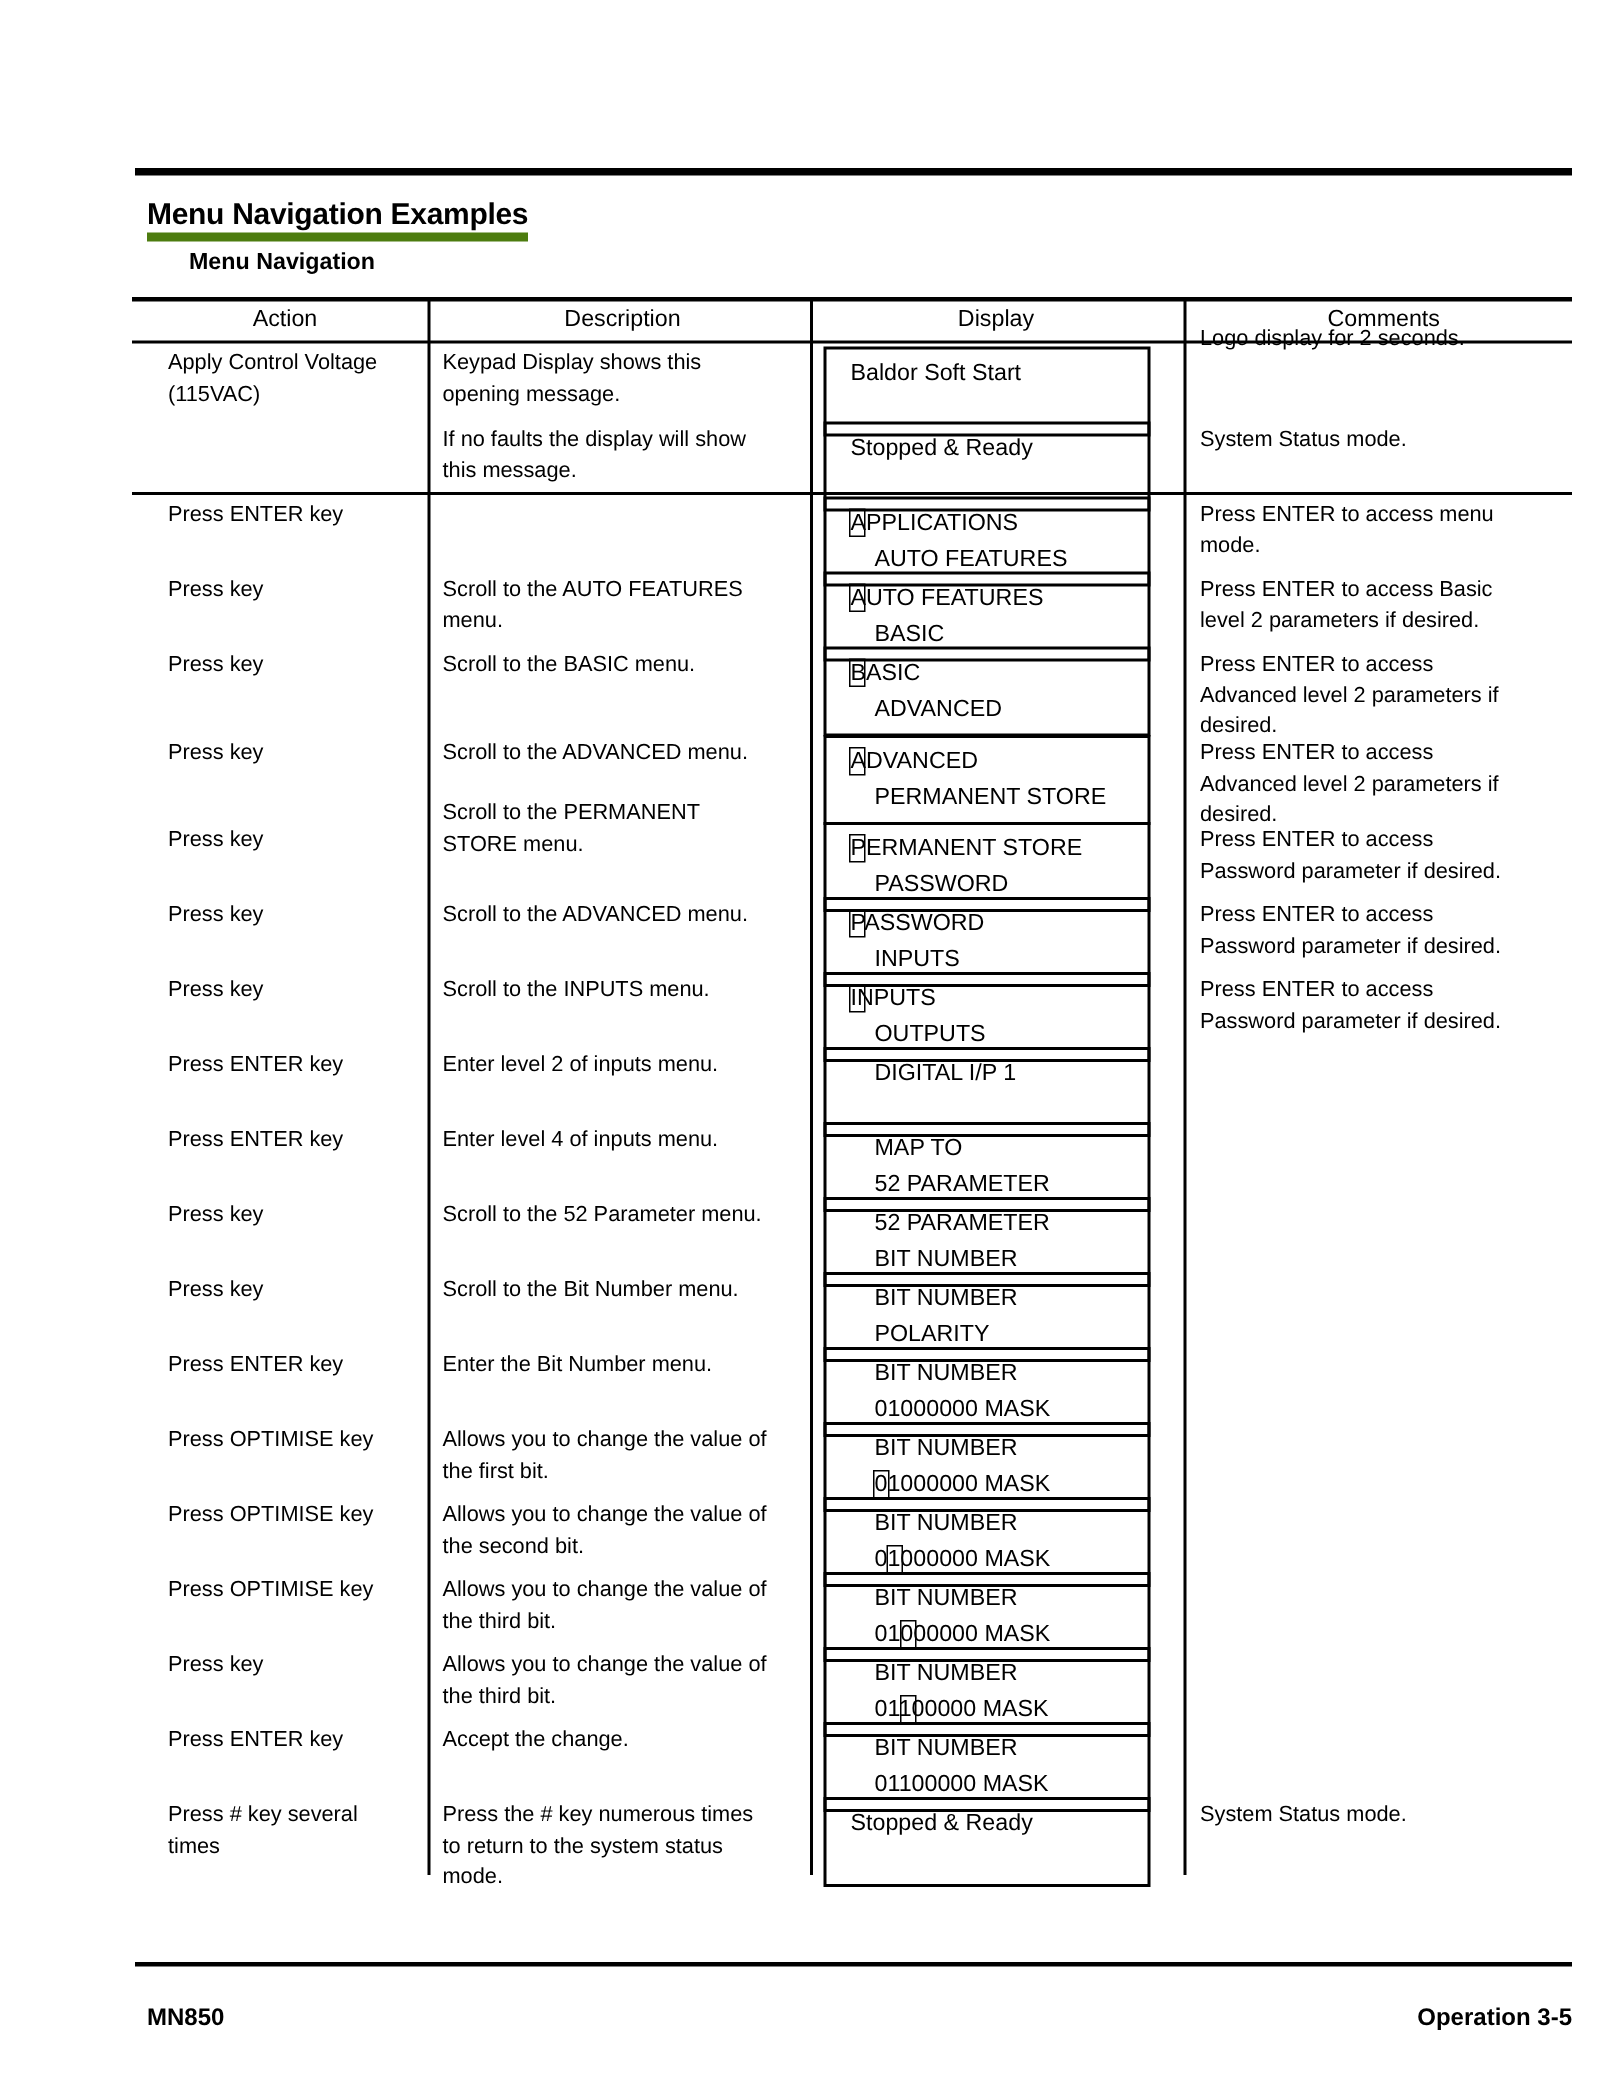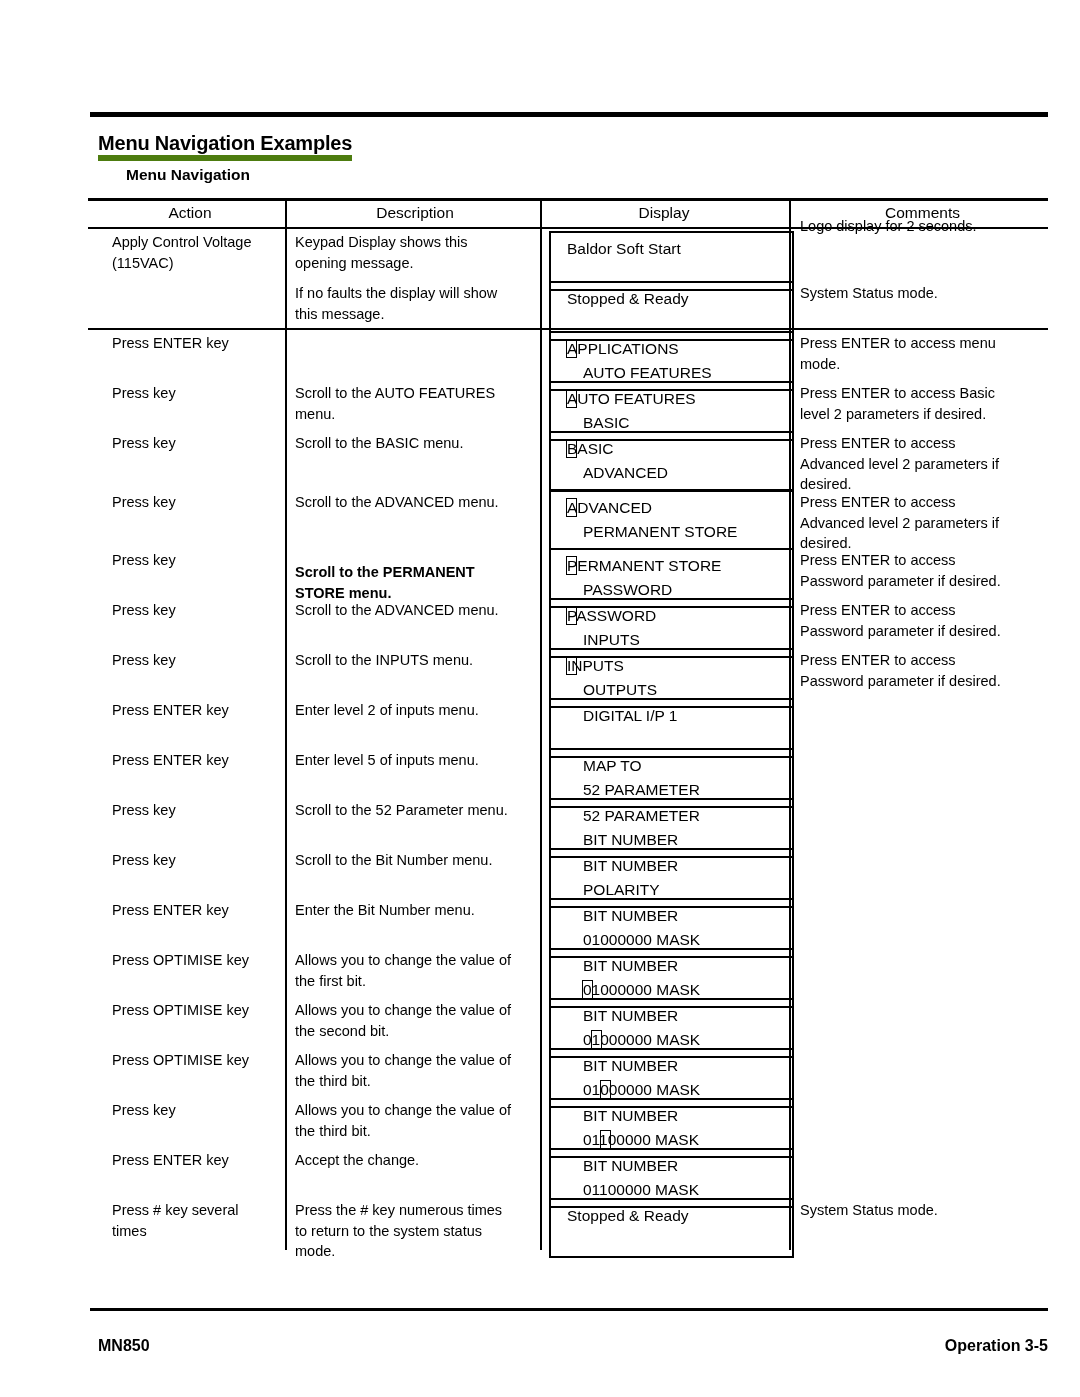--- a/index.html
+++ b/index.html
@@ -109,21 +109,21 @@
     white-space: pre-line;
   }
   .cell-action   { left: 100px;  width: 180px; margin-left: 12px; }
   .cell-desc     { left: 295px;  width: 240px; }
   .cell-comments { left: 800px;  width: 245px; }
 
   
   .lcd {
     position: absolute;
     left: 549px;
-    width: 245px;
+    width: 218px;
     border: 2px solid #000;
     box-sizing: border-box;
     font-size: 15.5px;
     line-height: 24px;
     padding: 4px 0 4px 0;
   }
   .lcd .line {
     position: relative;
     padding-left: 16px;
     white-space: pre;
@@ -239,21 +239,21 @@
       <div class="cell cell-action" style="top: 492px;">Press     key</div>
       <div class="cell cell-desc" style="top: 492px;">Scroll to the ADVANCED  menu.</div>
       <div class="cell cell-comments" style="top: 492px;">Press ENTER to access
 Advanced level 2 parameters if
 desired.</div>
       <div class="lcd" style="top: 490px;">
         <div class="line">ADVANCED<span class="cursor-box" style="left: 15px;"></span></div>
         <div class="line indent">PERMANENT STORE</div>
       </div>
       <div class="cell cell-action" style="top: 550px;">Press     key</div>
-      <div class="cell cell-desc" style="top: 562px; font-weight: bold;">Scroll to the PERMANENT
+      <div class="cell cell-desc" style="top: 532px;">Scroll to the PERMANENT
 STORE menu.</div>
       <div class="cell cell-comments" style="top: 550px;">Press ENTER to access
 Password parameter if desired.</div>
       <div class="lcd" style="top: 548px;">
         <div class="line">PERMANENT STORE<span class="cursor-box" style="left: 15px;"></span></div>
         <div class="line indent">PASSWORD</div>
       </div>
       <div class="cell cell-action" style="top: 600px;">Press     key</div>
       <div class="cell cell-desc" style="top: 600px;">Scroll to the ADVANCED menu.</div>
       <div class="cell cell-comments" style="top: 600px;">Press ENTER to access
@@ -270,21 +270,21 @@
         <div class="line">INPUTS<span class="cursor-box" style="left: 15px;"></span></div>
         <div class="line indent">OUTPUTS</div>
       </div>
       <div class="cell cell-action" style="top: 700px;">Press ENTER key</div>
       <div class="cell cell-desc" style="top: 700px;">Enter level 2 of inputs menu.</div>
       <div class="lcd" style="top: 698px;">
         <div class="line indent">DIGITAL I/P 1</div>
         <div class="blank"></div>
       </div>
       <div class="cell cell-action" style="top: 750px;">Press ENTER key</div>
-      <div class="cell cell-desc" style="top: 750px;">Enter level 5 of inputs menu.</div>
+      <div class="cell cell-desc" style="top: 750px;">Enter level 4 of inputs menu.</div>
       <div class="lcd" style="top: 748px;">
         <div class="line indent">MAP TO</div>
         <div class="line indent">52 PARAMETER</div>
       </div>
       <div class="cell cell-action" style="top: 800px;">Press     key</div>
       <div class="cell cell-desc" style="top: 800px;">Scroll to the 52 Parameter menu.</div>
       <div class="lcd" style="top: 798px;">
         <div class="line indent">52 PARAMETER</div>
         <div class="line indent">BIT NUMBER</div>
       </div>

